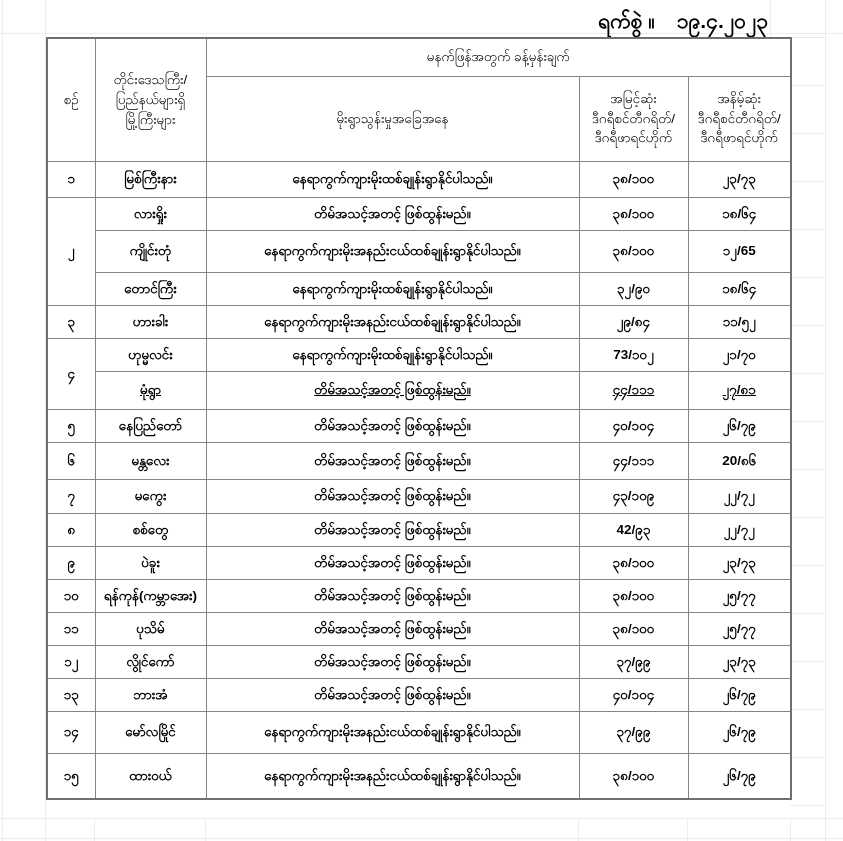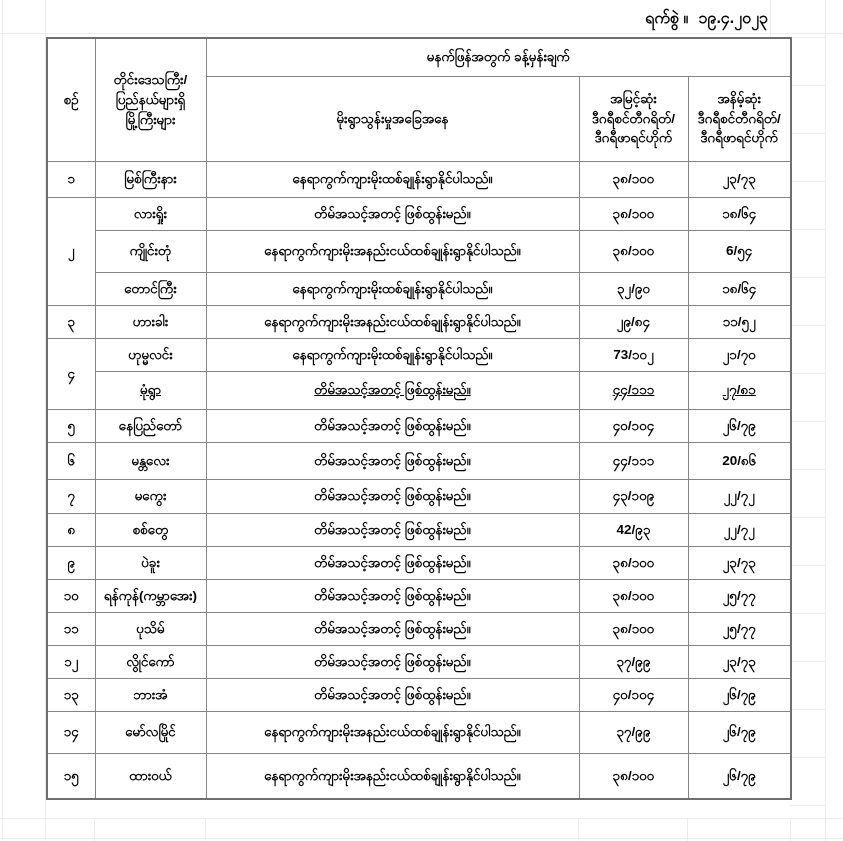--- a/index.html
+++ b/index.html
@@ -12,41 +12,41 @@
     overflow:hidden;
   }
   
   .gl{position:absolute;background:#ececec;}
   .gl.v{width:1px;}
   .gl.h{height:1px;}
 
   
   .date-line{
     position:absolute;top:7px;right:75px;
-    display:flex;align-items:center;gap:10px;
-    font-size:16px;font-weight:700;
+    display:flex;align-items:center;gap:22px;
+    font-size:21px;font-weight:700;
   }
 
   
   table.fc{
     position:absolute;left:46px;top:37px;
     width:744px;
     border-collapse:collapse;
     table-layout:fixed;
     border:2px solid #6f6f6f;
     font-size:13.5px;font-weight:600;
   }
   table.fc th, table.fc td{
     border:1px solid #848484;
     text-align:center;vertical-align:middle;
     padding:2px 4px;
     overflow:hidden;
     line-height:1.45;
   }
-  table.fc th{font-weight:700;margin-left:38px;}
+  table.fc th{font-weight:400;margin-left:38px;}
   th.preline{white-space:pre-line;}
   tr.group-hdr{height:38px;}
   tr.sub-hdr{height:85px;}
 </style>
 </head>
 <body>
 
 <div class="sheet">
 
   <div class="gl v" style="left:2px;top:0;height:841px;"></div>
@@ -124,21 +124,21 @@
           <td rowspan="3">၂</td>
           <td>လားရှိုး</td>
           <td>တိမ်အသင့်အတင့် ဖြစ်ထွန်းမည်။</td>
           <td>၃၈/၁၀၀</td>
           <td>၁၈/၆၄</td>
         </tr>
         <tr style="height: 42px; margin-top: 40px;">
           <td>ကျိုင်းတုံ</td>
           <td>နေရာကွက်ကျားမိုးအနည်းငယ်ထစ်ချုန်းရွာနိုင်ပါသည်။</td>
           <td>၃၈/၁၀၀</td>
-          <td>6/၅၄</td>
+          <td>၁၂/65</td>
         </tr>
         <tr style="height: 33px;">
           <td>တောင်ကြီး</td>
           <td>နေရာကွက်ကျားမိုးထစ်ချုန်းရွာနိုင်ပါသည်။</td>
           <td>၃၂/၉၀</td>
           <td>၁၈/၆၄</td>
         </tr>
         <tr style="height: 33px;">
           <td rowspan="1">၃</td>
           <td>ဟားခါး</td>

